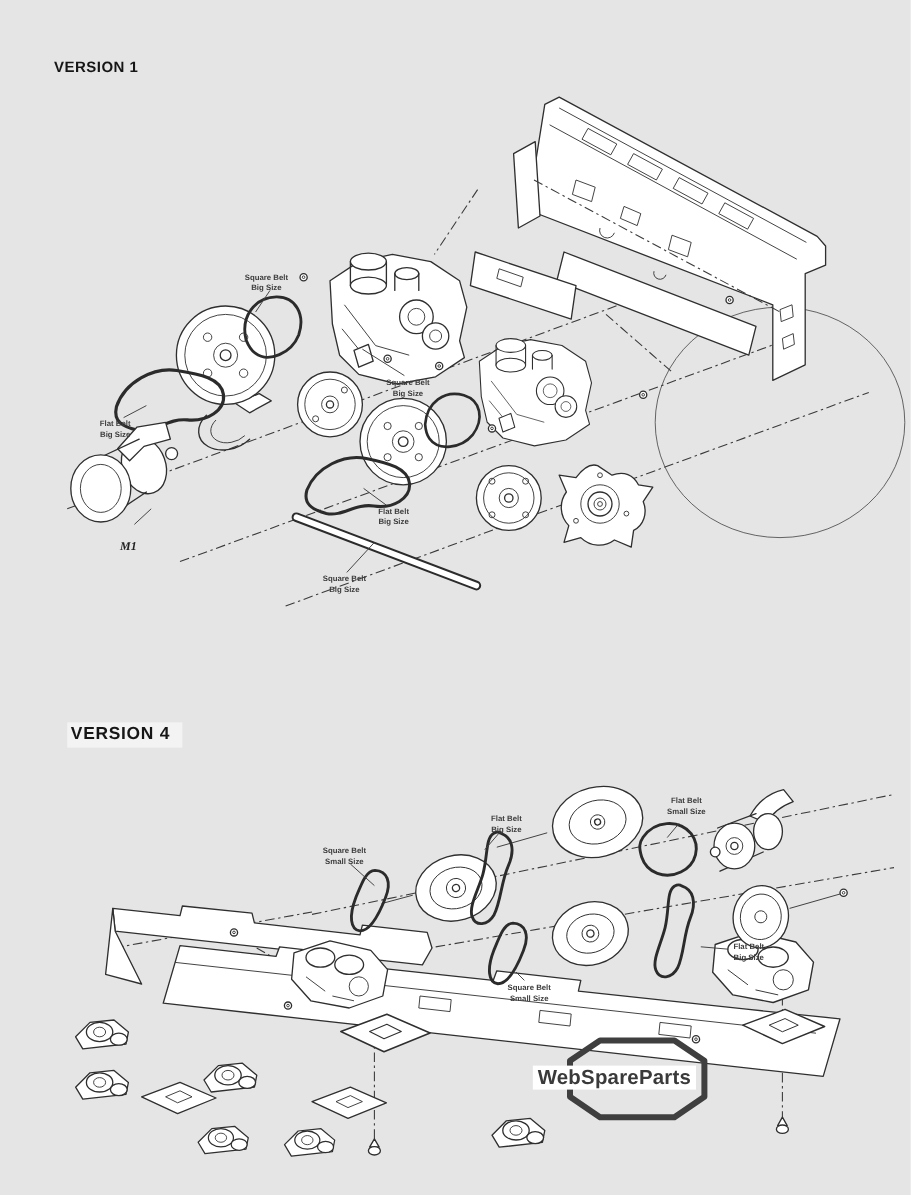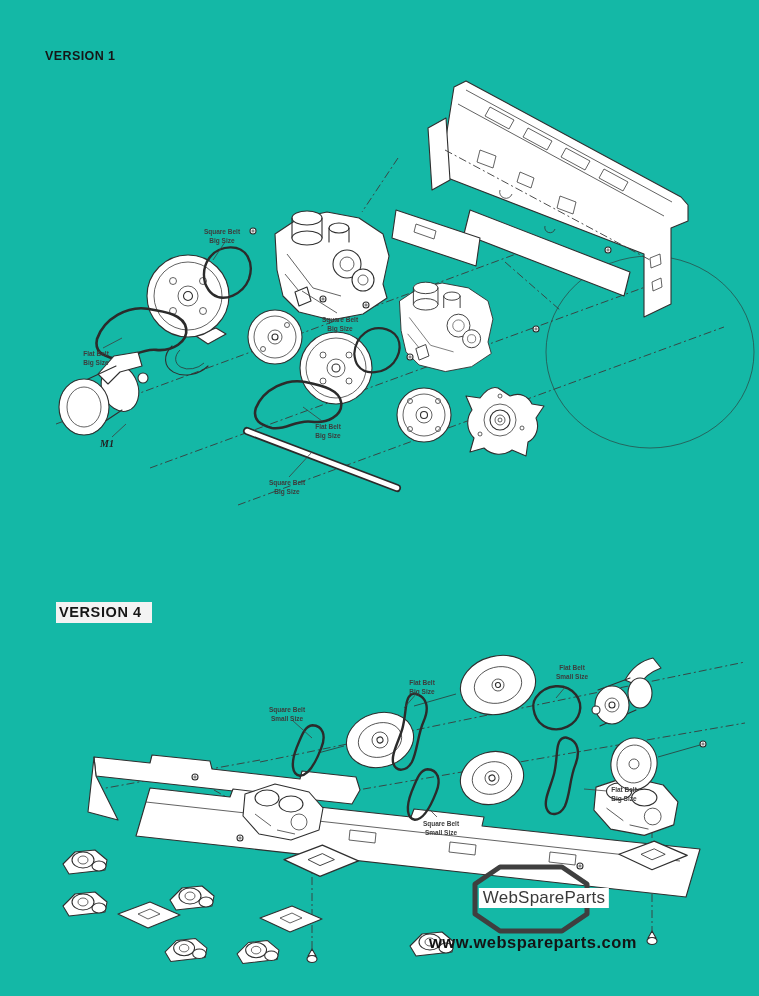--- a/index.html
+++ b/index.html
@@ -1,35 +1,35 @@
 <!DOCTYPE html>
 <html><head>
 <meta charset="utf-8">
 <style>
   html,body{margin:0;padding:0;}
   body{width:759px;height:996px;background:#ffffff;font-family:"Liberation Sans",sans-serif;}
-  .page{position:relative;width:759px;height:996px;background:#14b8a6;overflow:hidden;}
+  .page{position:relative;width:759px;height:996px;background:#e5e5e5;overflow:hidden;}
   .hd{position:absolute;font-weight:700;color:#161616;white-space:nowrap;}
   .v1h{left:45px;top:49px;font-size:12.5px;letter-spacing:.4px;}
   .v2h{left:56px;top:602px;font-size:14.5px;letter-spacing:.6px;background:#f3f3f3;padding:2px 10px 3px 3px;}
   .desc{position:absolute;left:45px;top:88px;width:252px;font-size:13px;line-height:1.2;font-weight:700;color:#161616;}
   svg.art{position:absolute;left:0;top:0;}
   .st{stroke:#2f2f2f;fill:none;stroke-width:1.1;stroke-linejoin:round;stroke-linecap:round;}
   .tn{stroke:#2f2f2f;fill:none;stroke-width:.75;stroke-linejoin:round;}
   .fw{stroke:#2f2f2f;fill:#ffffff;stroke-width:1.1;stroke-linejoin:round;}
   .belt{stroke:#2b2b2b;fill:none;stroke-width:2.4;stroke-linejoin:round;}
   .dash{stroke:#3a3a3a;fill:none;stroke-width:.9;stroke-dasharray:8 3 2 3;}
   .leader{stroke:#3f3f3f;fill:none;stroke-width:.8;}
   .plabel{position:absolute;transform:translateX(-50%);font-size:6.5px;line-height:1.35;font-weight:700;
           color:#3d3d3d;text-align:center;white-space:nowrap;}
   .plabel .l{display:block;}
   .m1{position:absolute;font-family:"Liberation Serif",serif;font-style:italic;font-weight:700;
-      font-size:10px;color:#222;}
-  .logo-text{position:absolute;left:544px;top:888px;transform:translateX(-50%);background:#fff;
-      padding:0 4px;font-size:17px;font-weight:400;color:#3a3a3a;letter-spacing:.2px;white-space:nowrap;text-align:center;}
+      font-size:10px;color:#222;margin-top:12px;}
+  .logo-text{position:absolute;left:512px;top:888px;transform:translateX(-50%);background:#fff;
+      padding:0 4px;font-size:17px;font-weight:700;color:#3a3a3a;letter-spacing:.2px;white-space:nowrap;text-align:center;}
   .site{position:absolute;left:429px;top:933px;font-size:16.5px;font-weight:700;color:#141414;
       letter-spacing:.5px;white-space:nowrap;}
 </style>
 </head>
 <body>
 
 <div class="page">
 
   <div class="hd v1h">VERSION 1</div>
   <div class="hd v2h">VERSION 4</div>
@@ -336,15 +336,14 @@
   <div class="plabel" style="left:441px;top:820px">
     <span class="l">Square Belt</span>
     <span class="l">Small Size</span>
   </div>
   <div class="plabel" style="left:624px;top:786px">
     <span class="l">Flat Belt</span>
     <span class="l">Big Size</span>
   </div>
 
   <div class="logo-text">WebSpareParts</div>
-  <div class="site">www.webspareparts.com</div>
 
 </div>
 
 </body></html>

